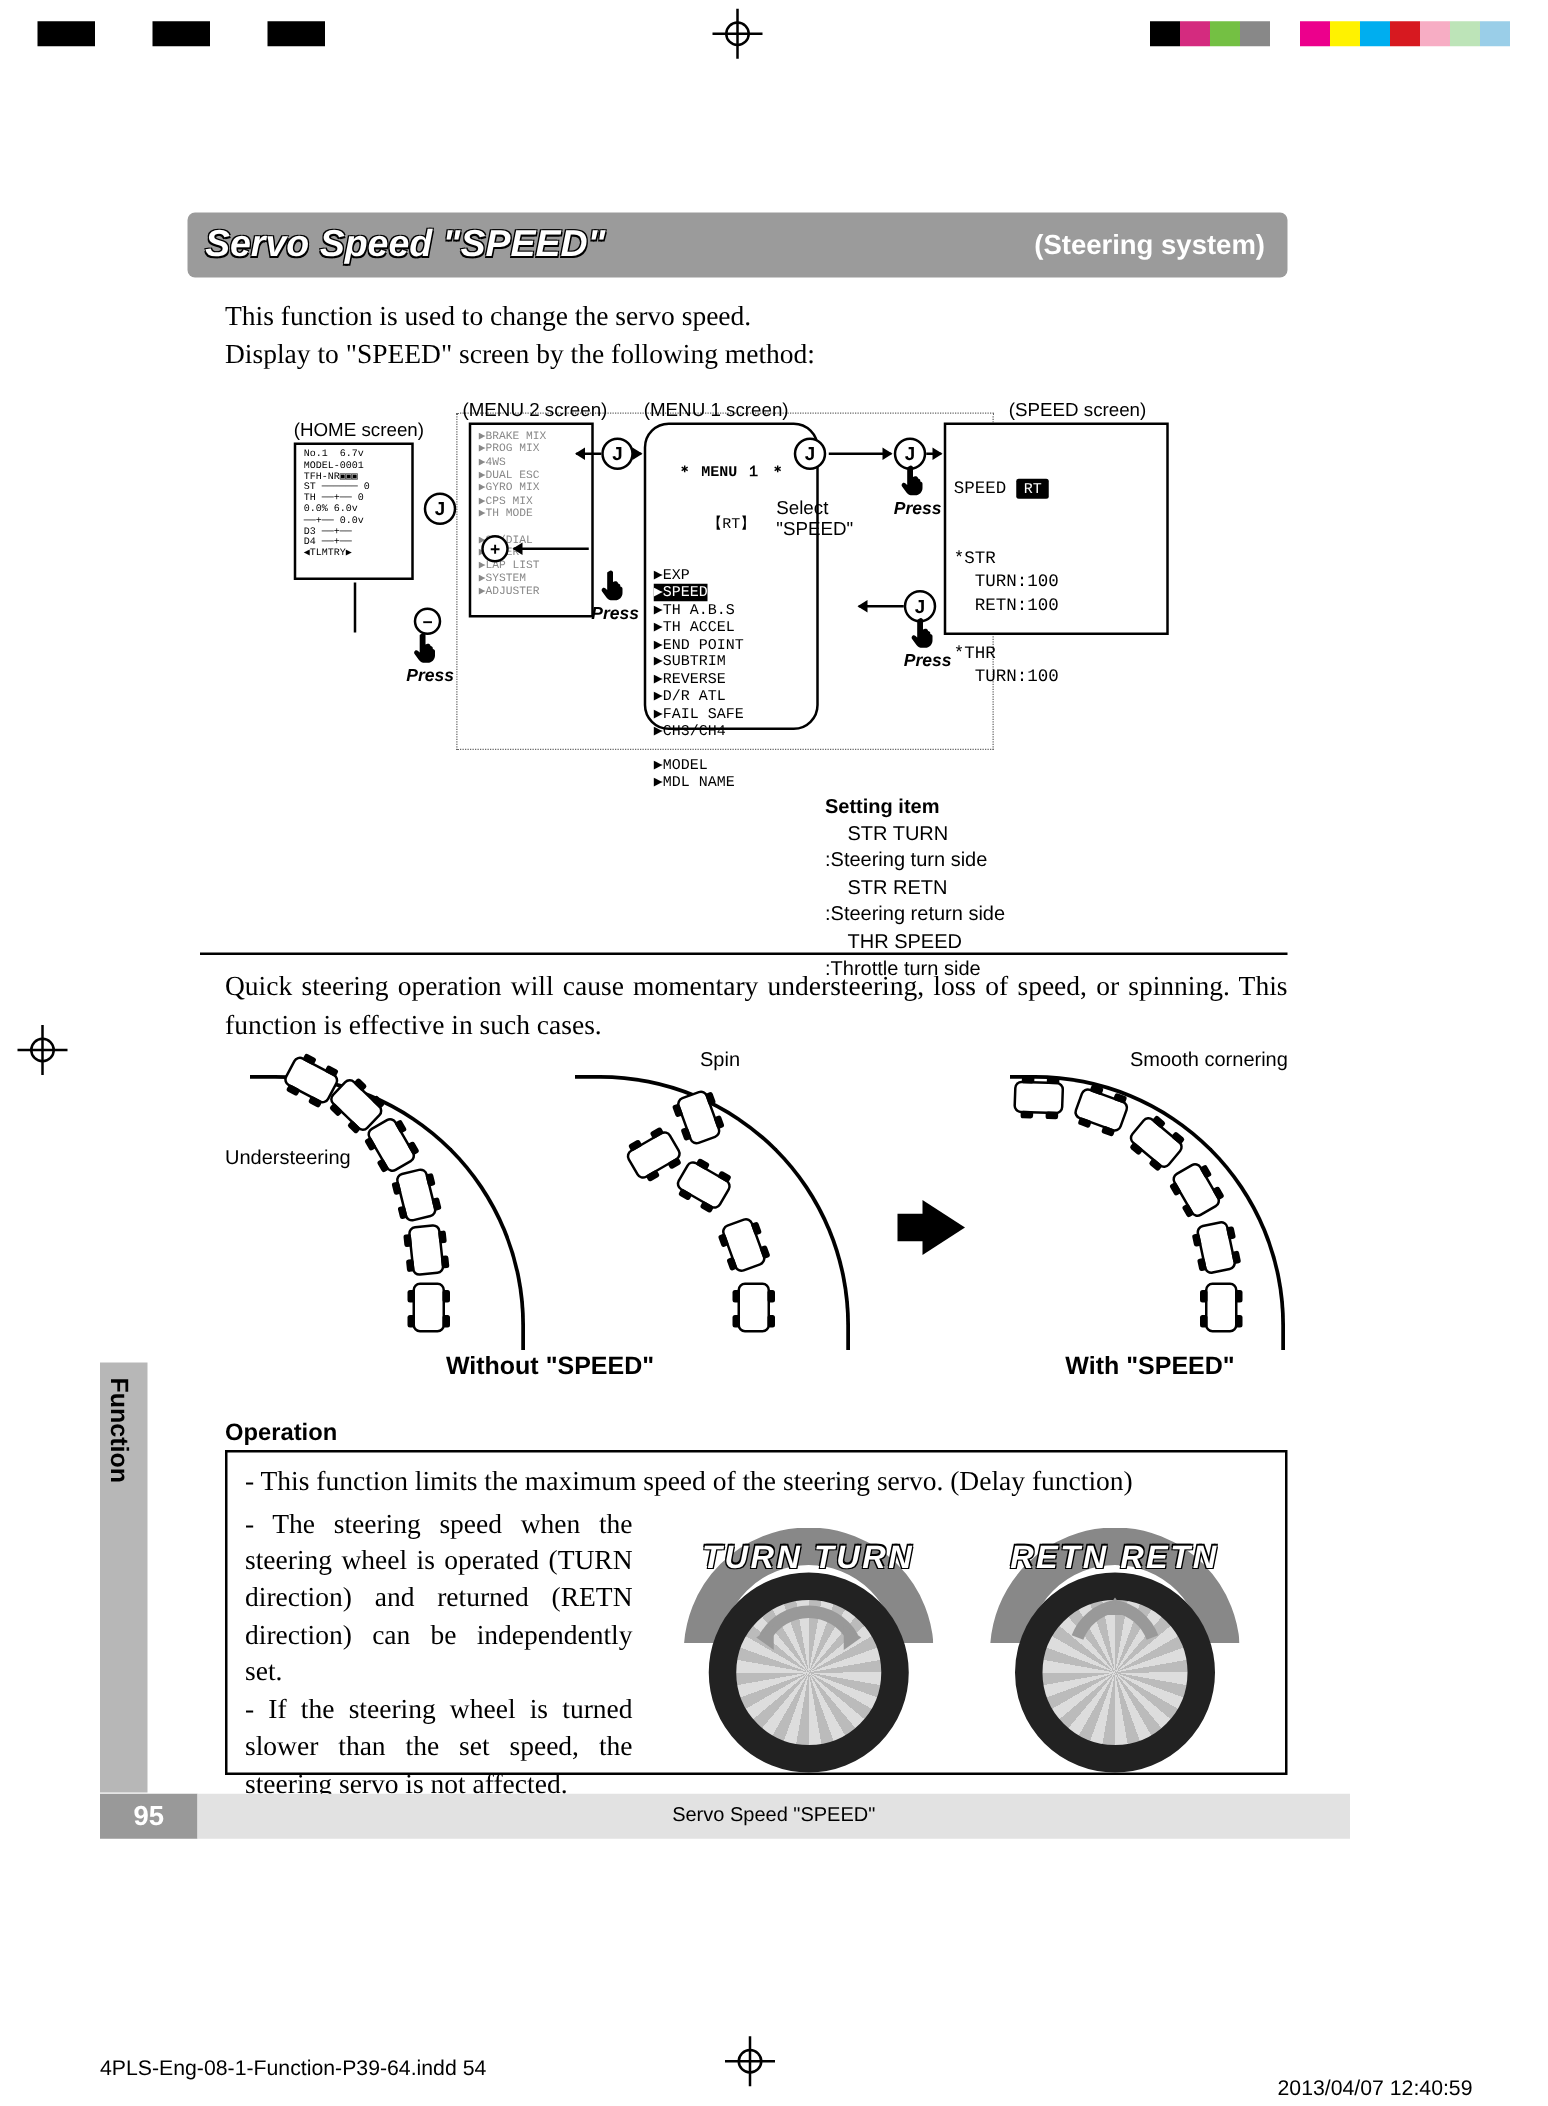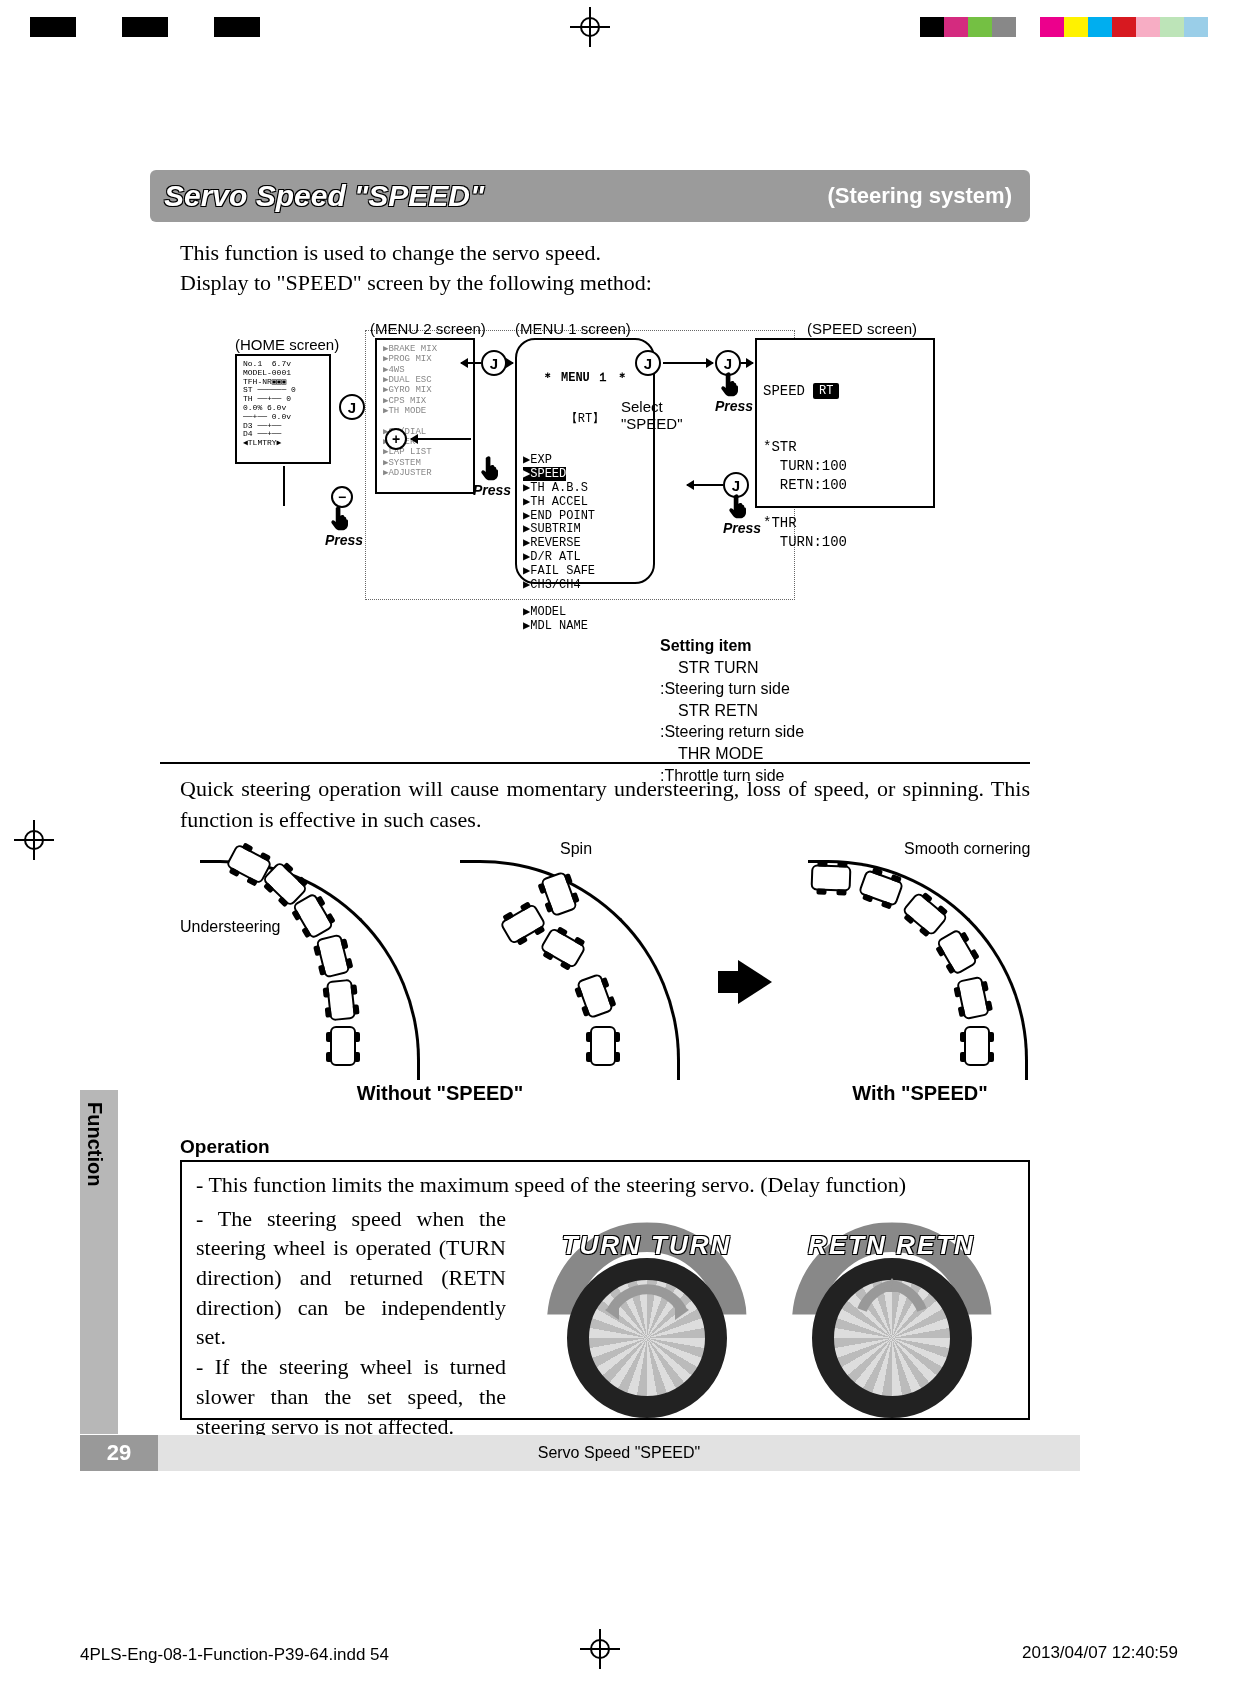--- a/index.html
+++ b/index.html
@@ -66,21 +66,21 @@
   .reg-bottom .cross::after  { top:19px; left:0; height:2px; width:40px; }
   .reg-bottom .cross .circ {
     position:absolute; left:10px; top:10px; width:20px; height:20px;
     border:2px solid #000; border-radius:50%;
   }
   .reg-bottom .slug {
     position: absolute; left: 80px; top: 26px; font-family: Arial, sans-serif;
     font-size: 17px; color: #000;
   }
   .reg-bottom .ts {
-    position: absolute; right: 60px; top: 24px; font-family: Arial, sans-serif;
+    position: absolute; right: 60px; top: 42px; font-family: Arial, sans-serif;
     font-size: 17px; color: #000;
   }
 
   
   .page {
     position: absolute;
     left: 80px; top: 130px; width: 1090px; height: 1440px;
   }
 
   
@@ -469,21 +469,21 @@
     <div id="setting-rows">
         <div class="row">
           <div class="k">STR TURN</div>
           <div class="v">:Steering turn side</div>
         </div>
         <div class="row">
           <div class="k">STR RETN</div>
           <div class="v">:Steering return side</div>
         </div>
         <div class="row">
-          <div class="k">THR MODE</div>
+          <div class="k">THR SPEED</div>
           <div class="v">:Throttle turn side</div>
         </div>
       </div>
   </div>
 
   <div class="rule"></div>
   <div class="subintro">Quick steering operation will cause momentary understeering, loss of speed, or spinning. This function is effective in such cases.</div>
 
   <div class="corner-row">
 
@@ -559,21 +559,21 @@
                 <polygon points="50,8 40,22 60,22" fill="#999"></polygon>
                 <path d="M80 40 A40 40 0 0 0 50 15" stroke="#999" stroke-width="10" fill="none"></path>
               </svg>
           </div>
         </div>
       </div>
     </div>
   </div>
 
   <div class="page-footer">
-    <div class="page-num-box">29</div>
+    <div class="page-num-box">95</div>
     <div class="footer-bar">Servo Speed "SPEED"</div>
   </div>
 
 </div>
 
 <div class="reg-bottom">
   <div class="cross">
       <div class="circ"></div>
     </div>
   <div class="slug">4PLS-Eng-08-1-Function-P39-64.indd   54</div>

